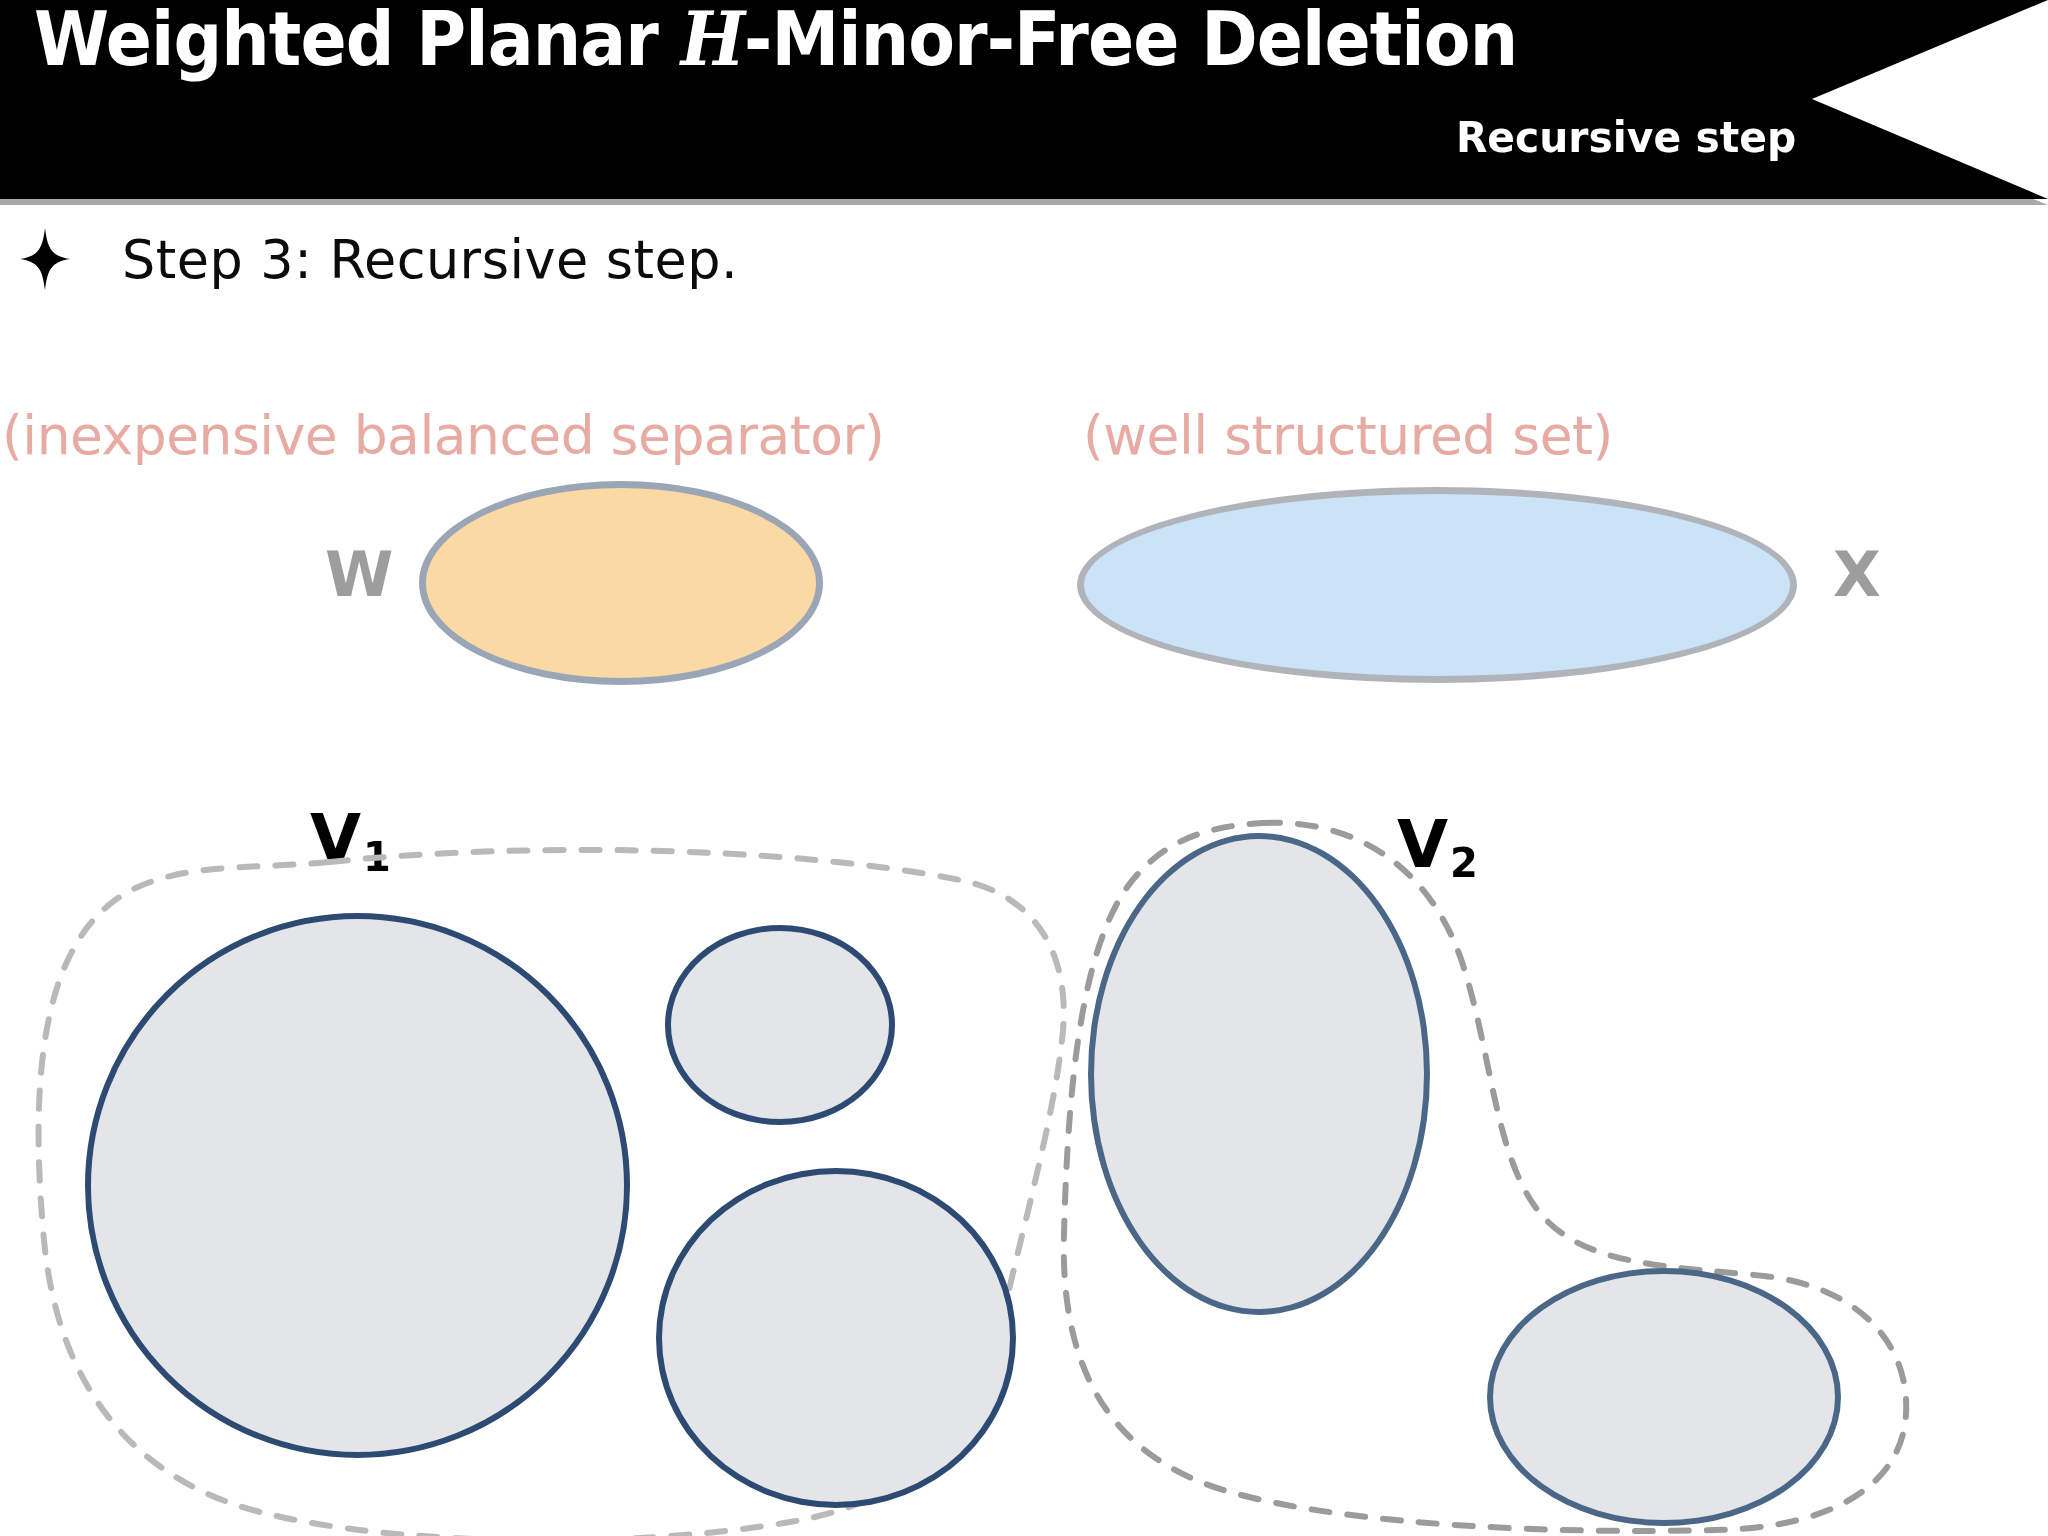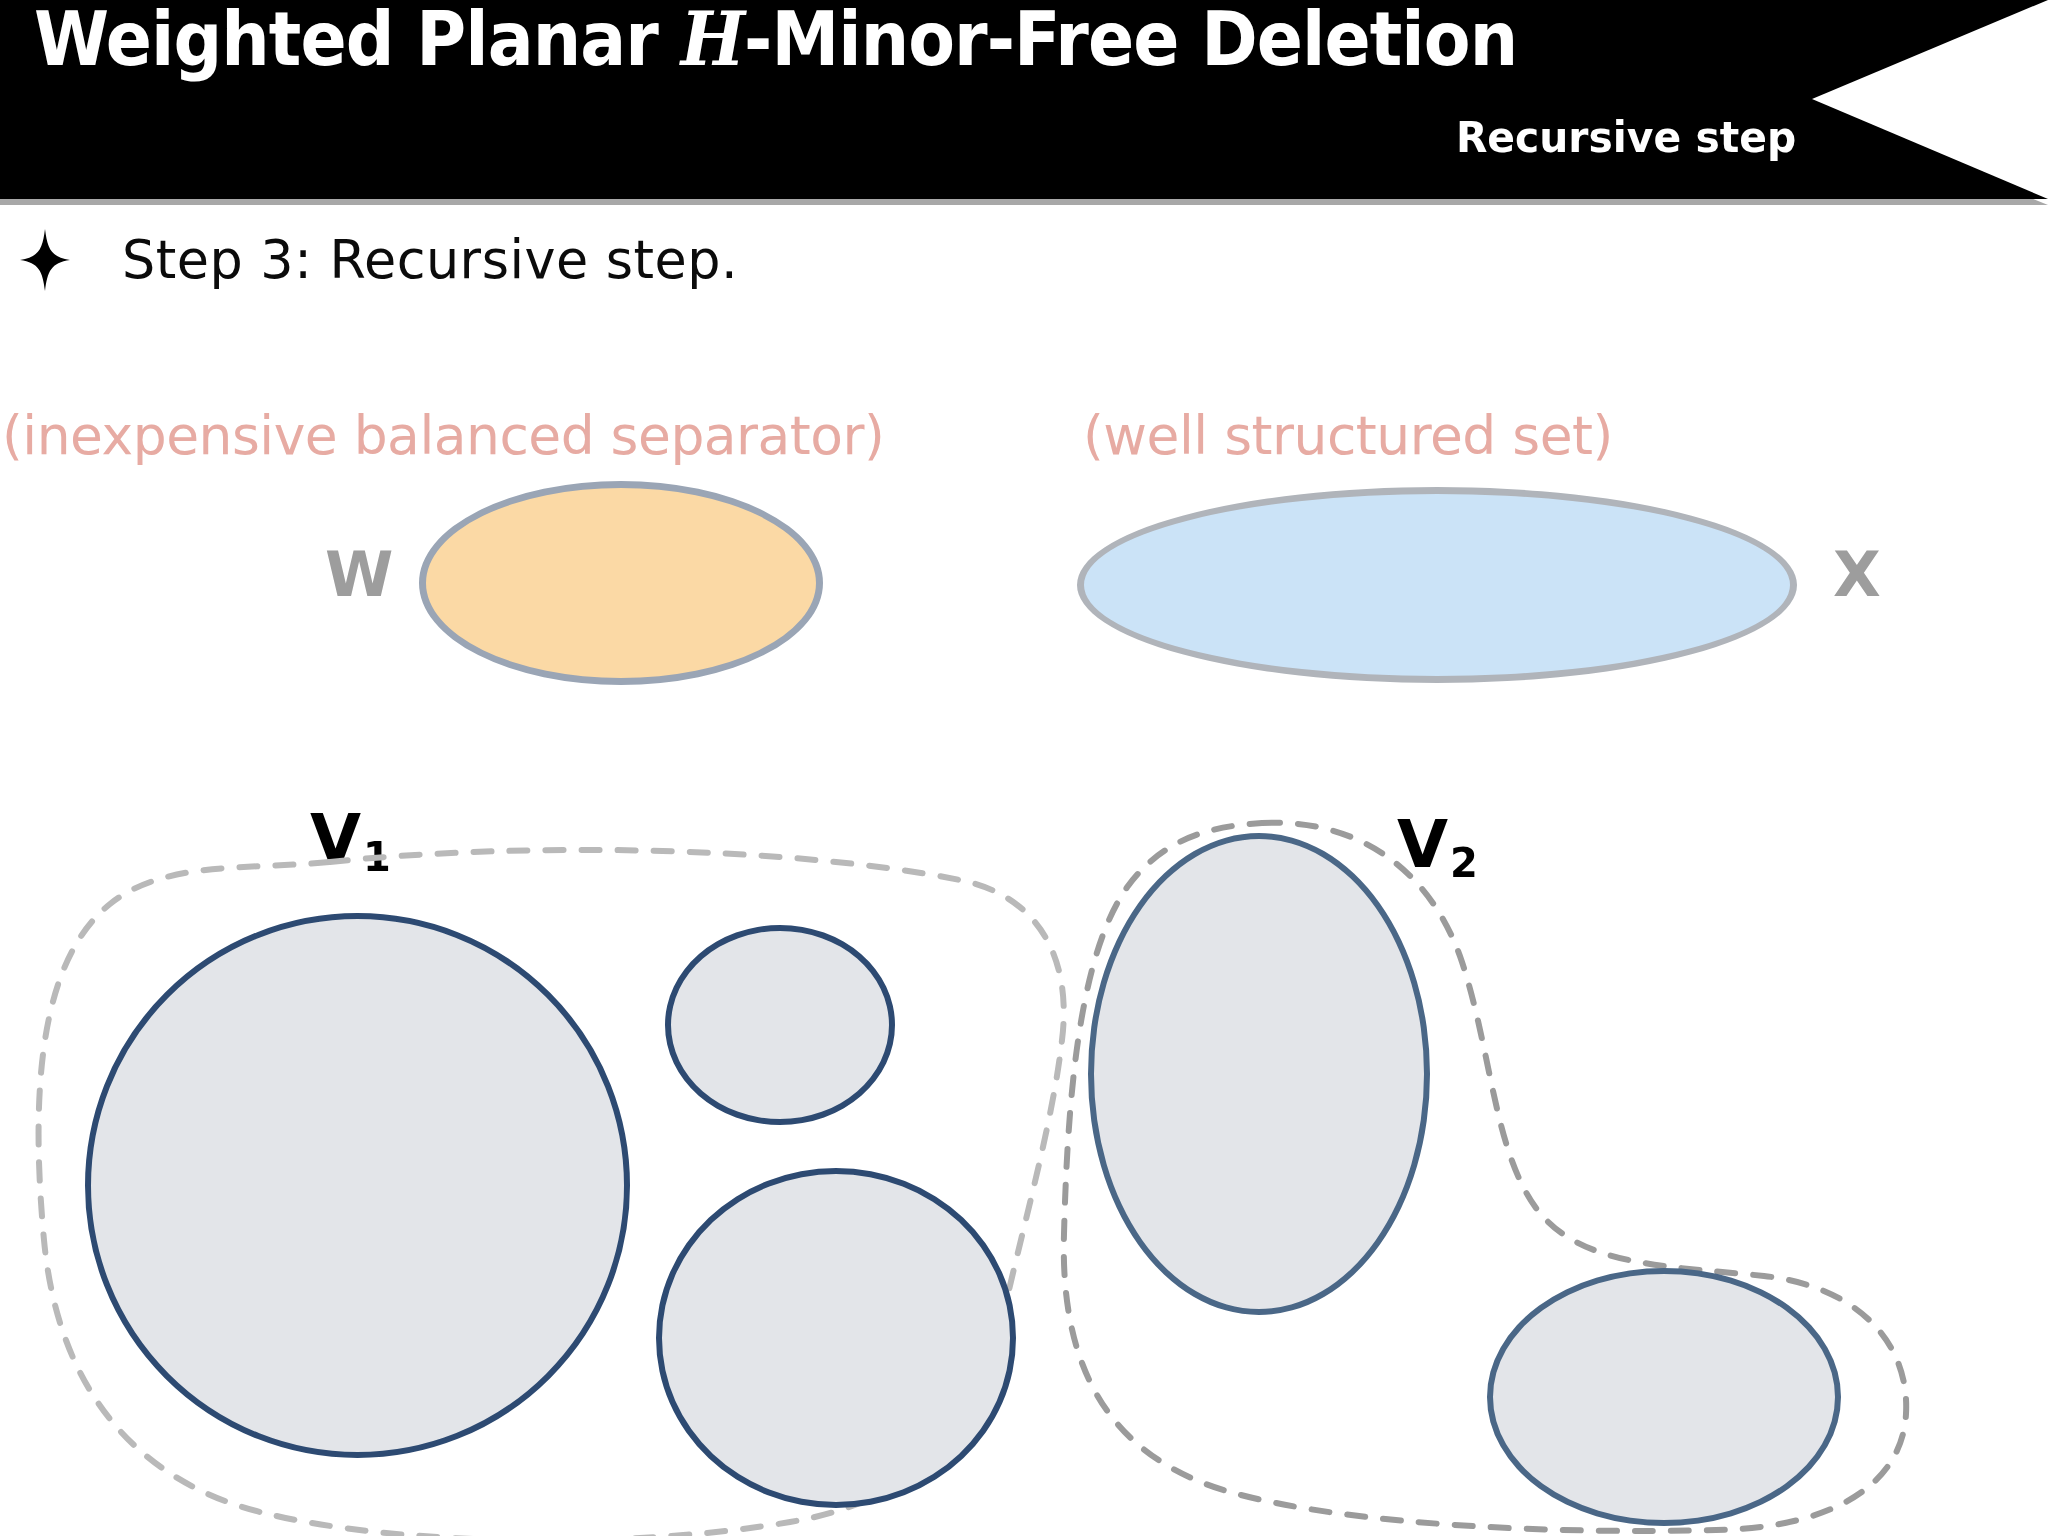--- a/index.html
+++ b/index.html
@@ -94,21 +94,21 @@
     transform: scaleX(0.95);
     transform-origin: right center;
   }
 
   
   .step-line {
     position: absolute;
     left: 20px;
     top: 228px;
     display: flex;
-    align-items: flex-end;
+    align-items: flex-start;
     white-space: nowrap;
   }
   .star-bullet {
     width: 50px;
     height: 62px;
     flex: 0 0 auto;
     margin-right: 52px;
   }
   .step-text {
     font-family: "DejaVu Sans", sans-serif;

